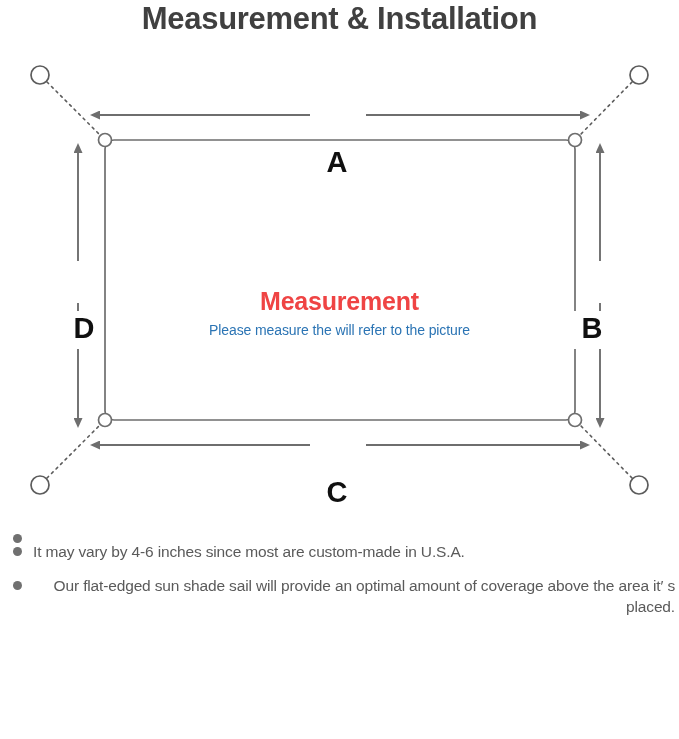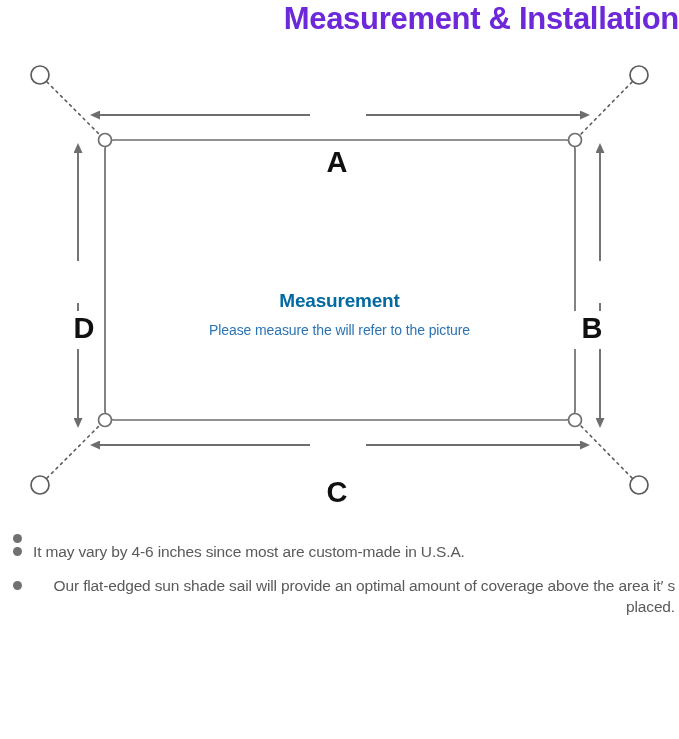--- a/index.html
+++ b/index.html
@@ -14,24 +14,24 @@
     font-family: "Liberation Sans", sans-serif;
     overflow: hidden;
   }
 
   
   #title {
     position: absolute;
     top: 0px;
     left: 0;
     width: 679px;
-    text-align: right;
+    text-align: center;
     font-size: 31px;
     font-weight: bold;
-    color: #6d28d9;
+    color: #404040;
     letter-spacing: -0.3px;
     line-height: 38px;
   }
 
   
   #diagram {
     position: absolute;
     top: 48px;
     left: 0;
     width: 679px;
@@ -44,23 +44,23 @@
   
   #center-caption {
     position: absolute;
     left: 0;
     top: 238px;
     width: 679px;
     text-align: center;
     pointer-events: none;
   }
   #center-title {
-    font-size: 19px;
+    font-size: 25px;
     font-weight: bold;
-    color: #0369a1;
+    color: #ef4444;
     line-height: 30px;
     letter-spacing: -0.2px;
   }
   #center-sub {
     font-size: 14px;
     color: #2b74b4;
     line-height: 22px;
     margin-top: 3px;
     letter-spacing: -0.1px;
   }

